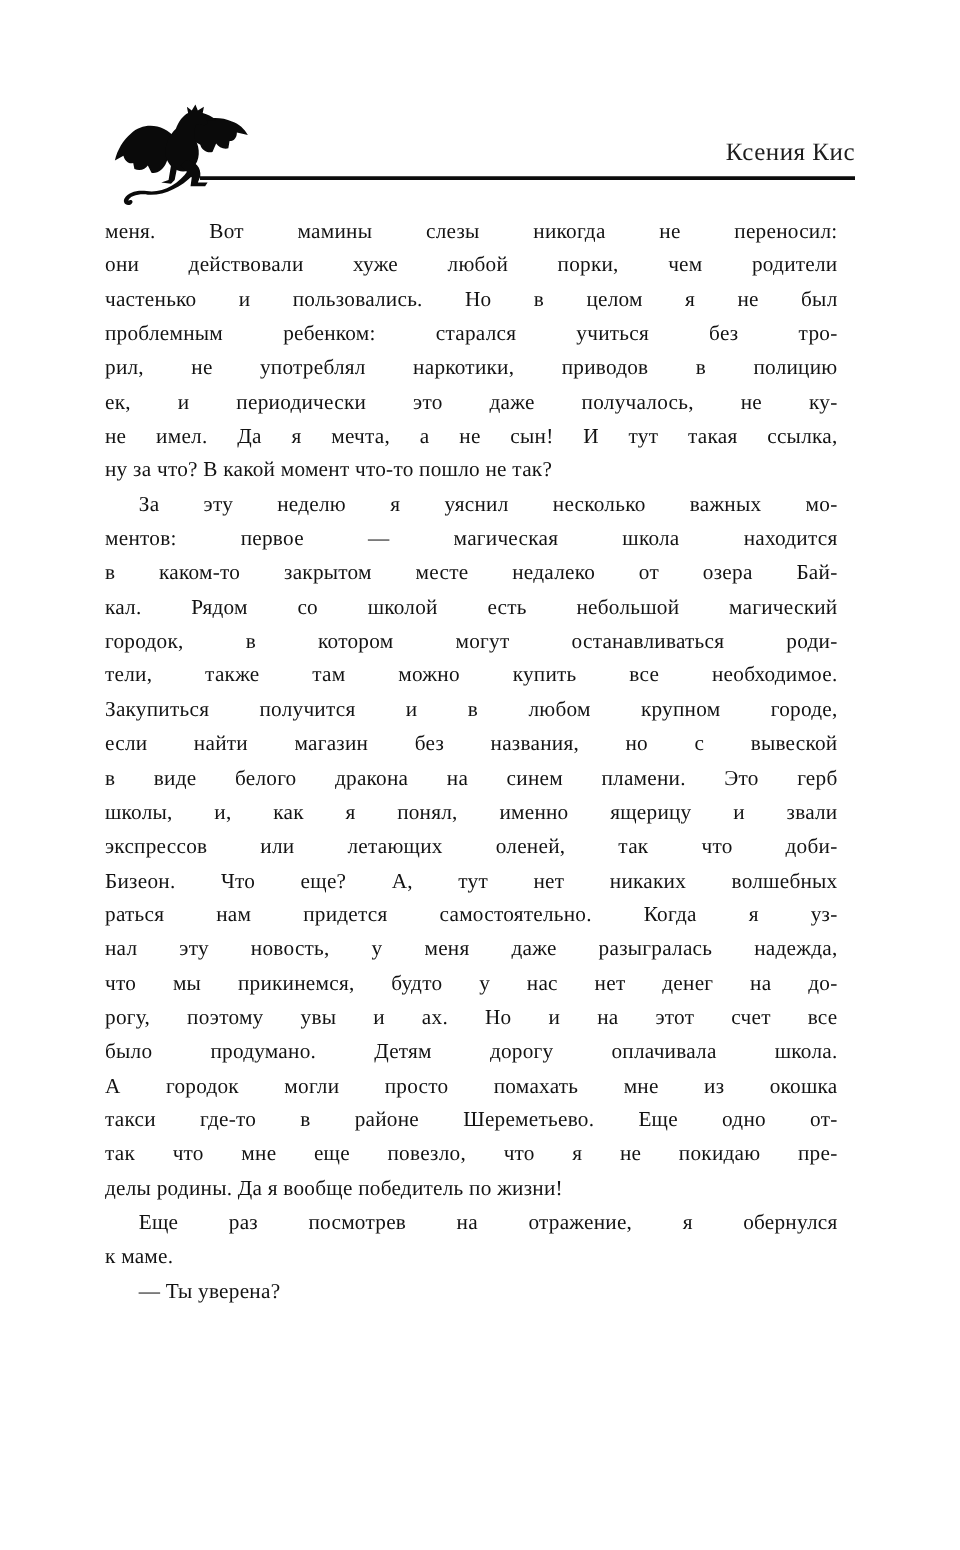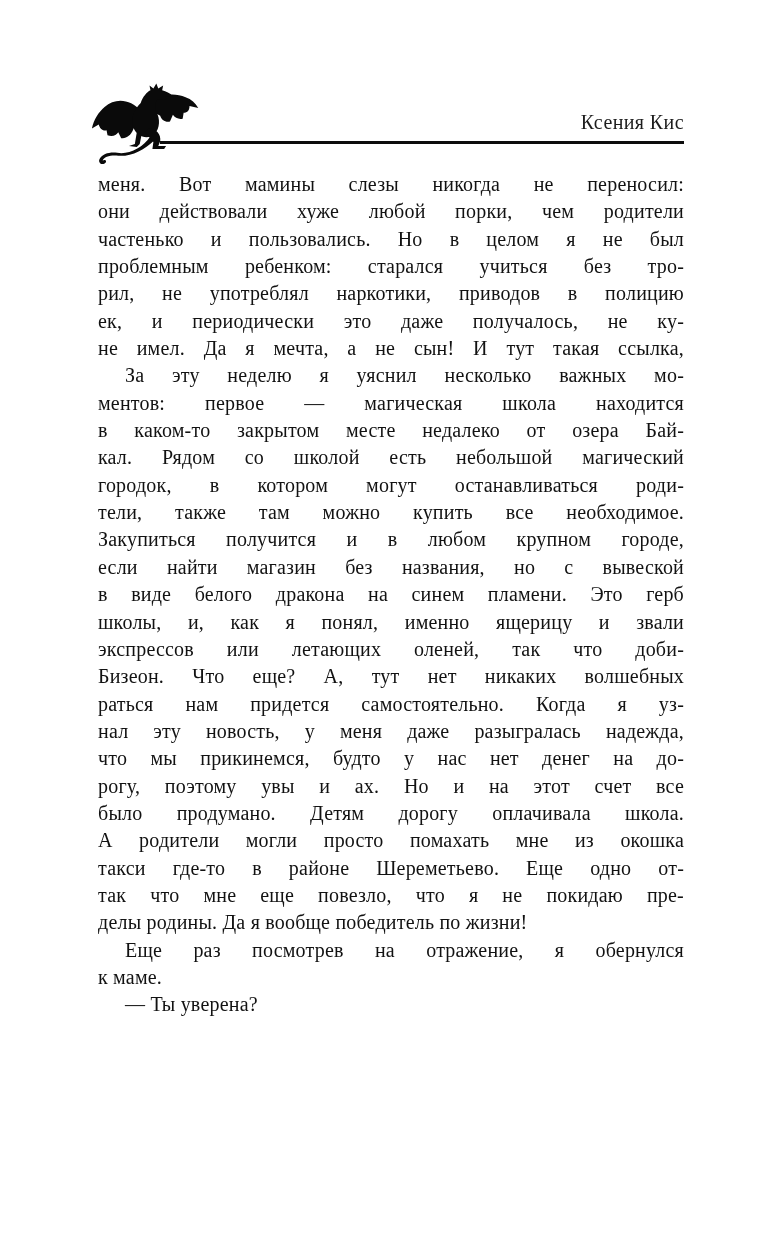--- a/index.html
+++ b/index.html
@@ -38,24 +38,24 @@
     right: 84px;
     font-size: 20px;
     line-height: 24px;
     color: #1d1d1d;
     letter-spacing: 0.4px;
     white-space: nowrap;
   }
   
   .text-block {
     position: absolute;
-    left: 98px;
+    left: 84px;
     top: 171px;
     width: 586px;
-    font-size: 20px;
+    font-size: 17px;
     line-height: 27.35px;
     color: #121212;
   }
   .para { margin: 0; padding: 0; }
   .ln {
     text-align: justify;
     text-align-last: justify;
     white-space: normal;
     letter-spacing: 0.2px;
   }
@@ -99,40 +99,41 @@
 
   <main class="text-block" id="bodytext">
       <div class="para">
         <div class="ln">меня. Вот мамины слезы никогда не переносил:</div>
         <div class="ln">они действовали хуже любой порки, чем родители</div>
         <div class="ln">частенько и пользовались. Но в целом я не был</div>
         <div class="ln">проблемным ребенком: старался учиться без тро-</div>
         <div class="ln">рил, не употреблял наркотики, приводов в полицию</div>
         <div class="ln">ек, и периодически это даже получалось, не ку-</div>
         <div class="ln">не имел. Да я мечта, а не сын! И тут такая ссылка,</div>
+        <div class="ln last">ну за что? В какой момент что-то пошло не так?</div>
       </div>
       <div class="para">
         <div class="ln indent">За эту неделю я уяснил несколько важных мо-</div>
         <div class="ln">ментов: первое — магическая школа находится</div>
         <div class="ln">в каком-то закрытом месте недалеко от озера Бай-</div>
         <div class="ln">кал. Рядом со школой есть небольшой магический</div>
         <div class="ln">городок, в котором могут останавливаться роди-</div>
         <div class="ln">тели, также там можно купить все необходимое.</div>
         <div class="ln">Закупиться получится и в любом крупном городе,</div>
         <div class="ln">если найти магазин без названия, но с вывеской</div>
         <div class="ln">в виде белого дракона на синем пламени. Это герб</div>
         <div class="ln">школы, и, как я понял, именно ящерицу и звали</div>
         <div class="ln">экспрессов или летающих оленей, так что доби-</div>
         <div class="ln">Бизеон. Что еще? А, тут нет никаких волшебных</div>
         <div class="ln">раться нам придется самостоятельно. Когда я уз-</div>
         <div class="ln">нал эту новость, у меня даже разыгралась надежда,</div>
         <div class="ln">что мы прикинемся, будто у нас нет денег на до-</div>
         <div class="ln">рогу, поэтому увы и ах. Но и на этот счет все</div>
         <div class="ln">было продумано. Детям дорогу оплачивала школа.</div>
-        <div class="ln">А родители могли просто помахать мне из окошка</div>
+        <div class="ln">А городок могли просто помахать мне из окошка</div>
         <div class="ln">такси где-то в районе Шереметьево. Еще одно от-</div>
         <div class="ln">так что мне еще повезло, что я не покидаю пре-</div>
         <div class="ln last">делы родины. Да я вообще победитель по жизни!</div>
       </div>
       <div class="para">
         <div class="ln indent">Еще раз посмотрев на отражение, я обернулся</div>
         <div class="ln last">к маме.</div>
       </div>
       <div class="para">
         <div class="ln indent last">— Ты уверена?</div>

